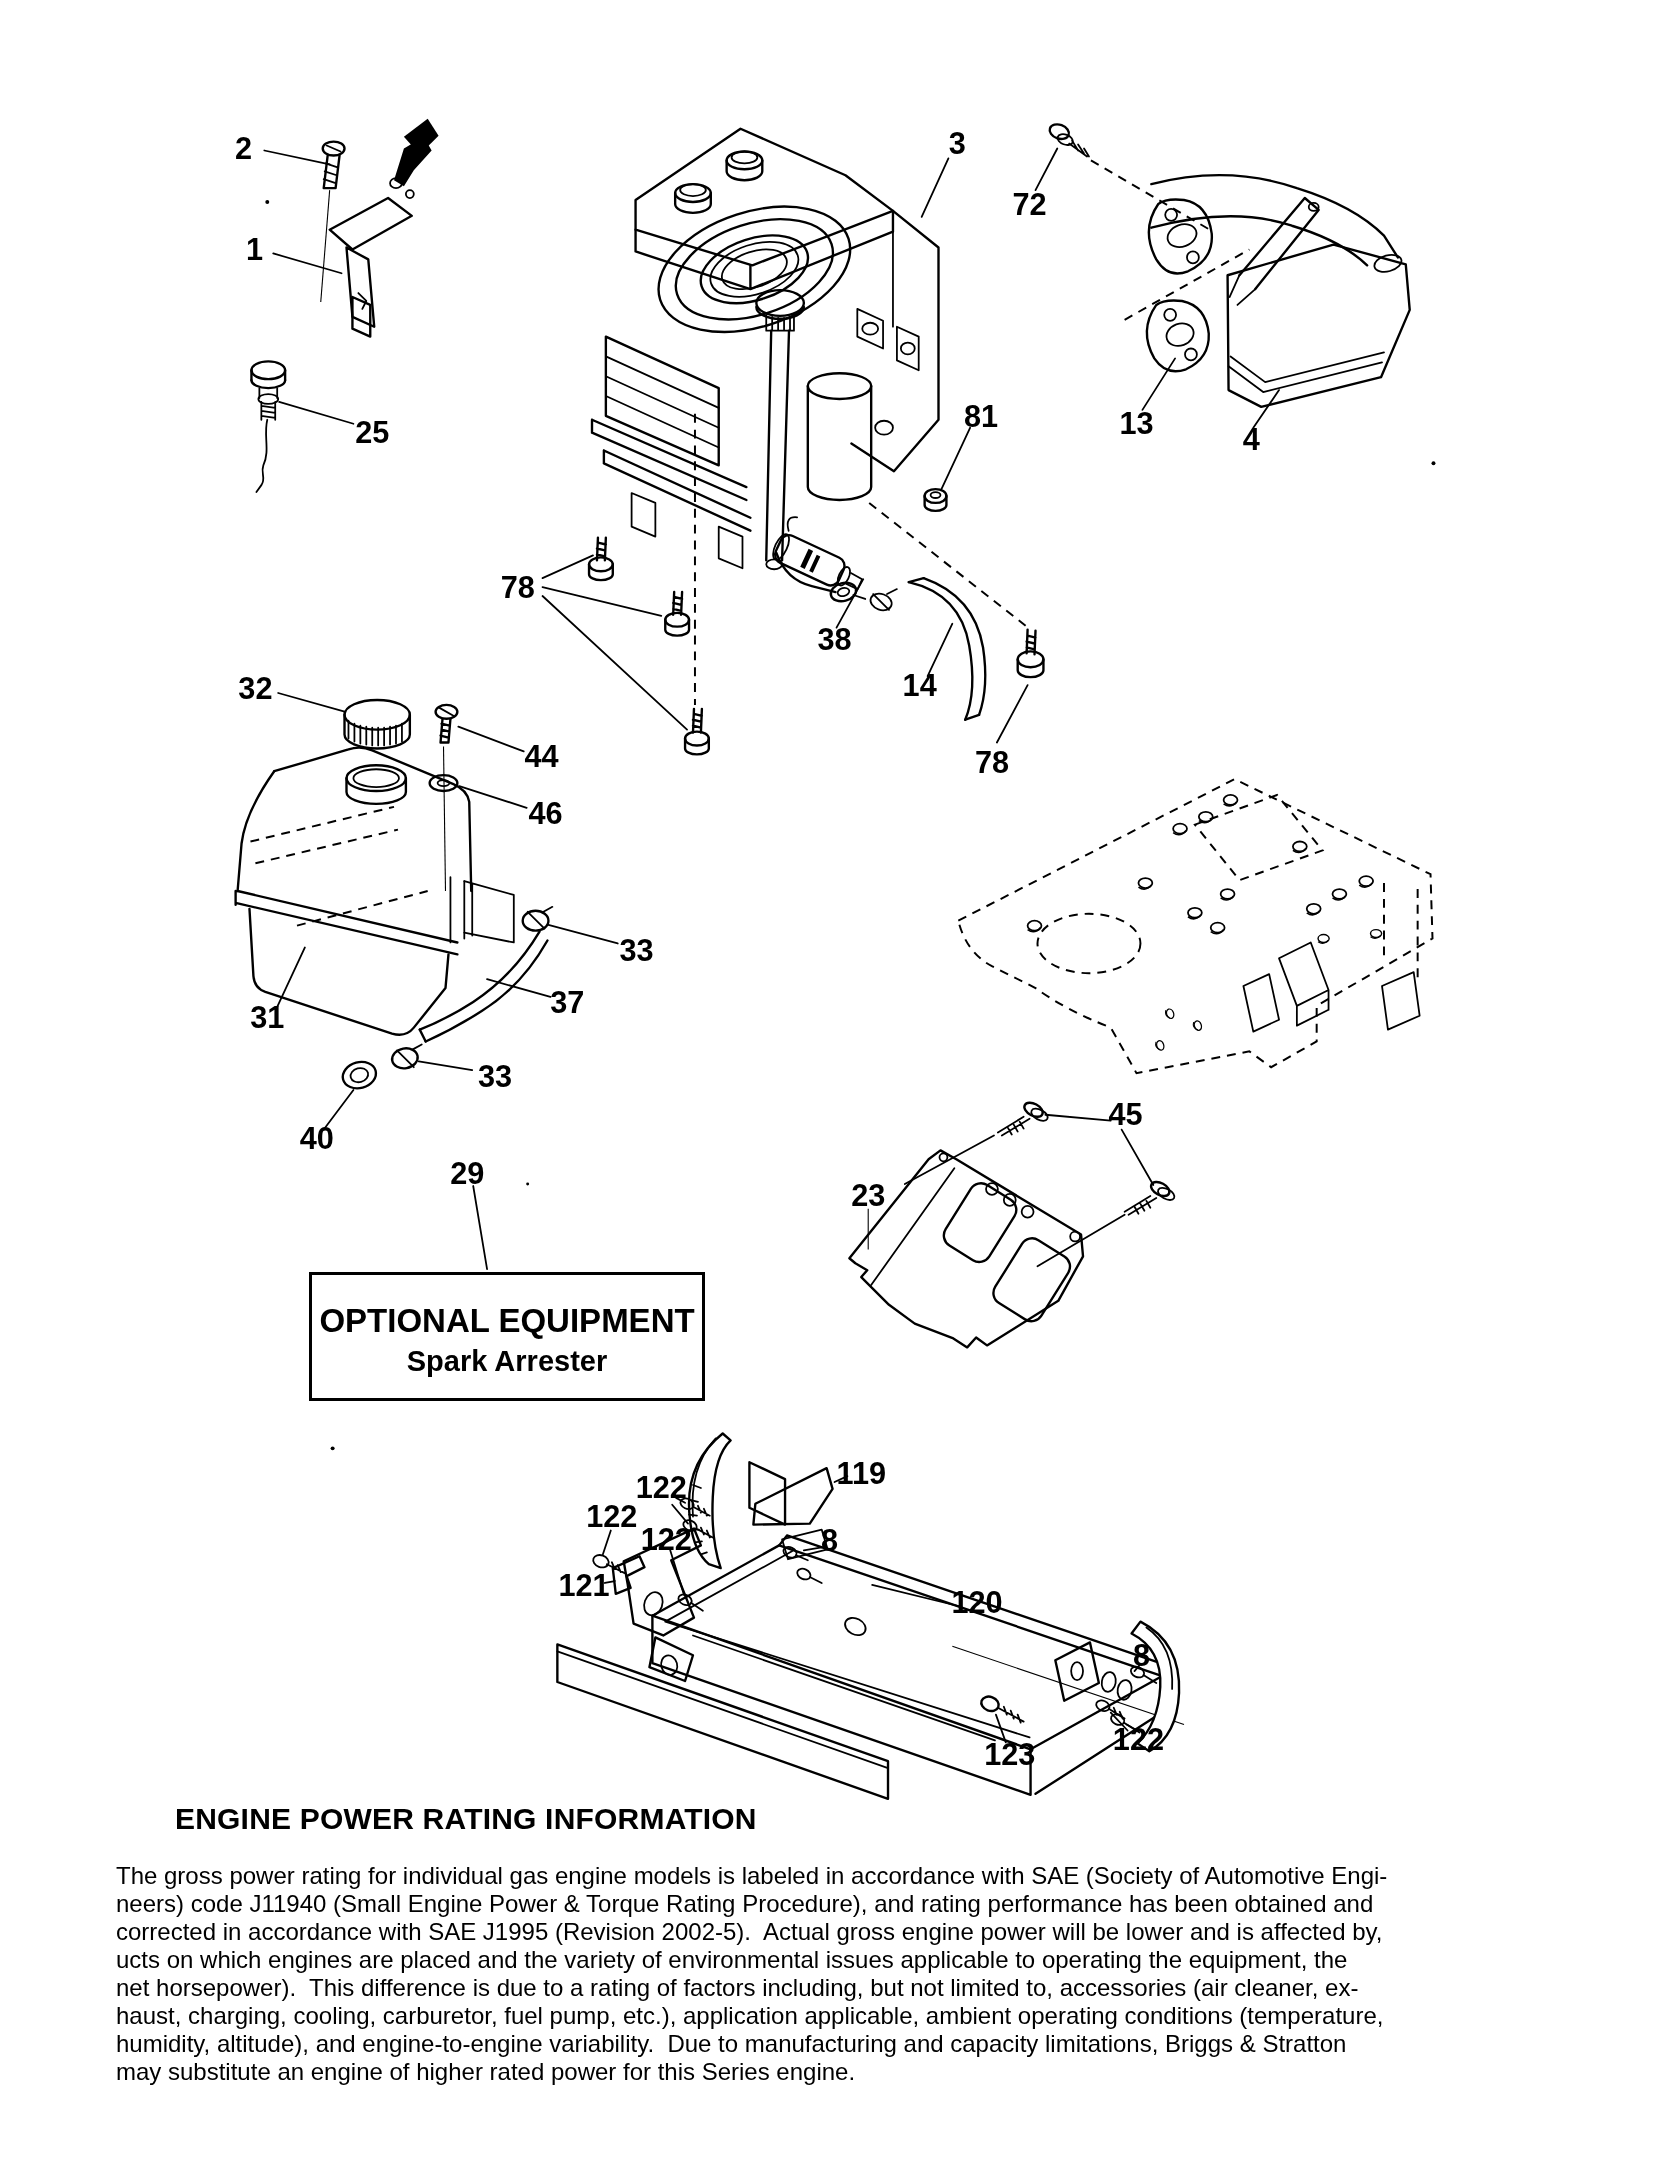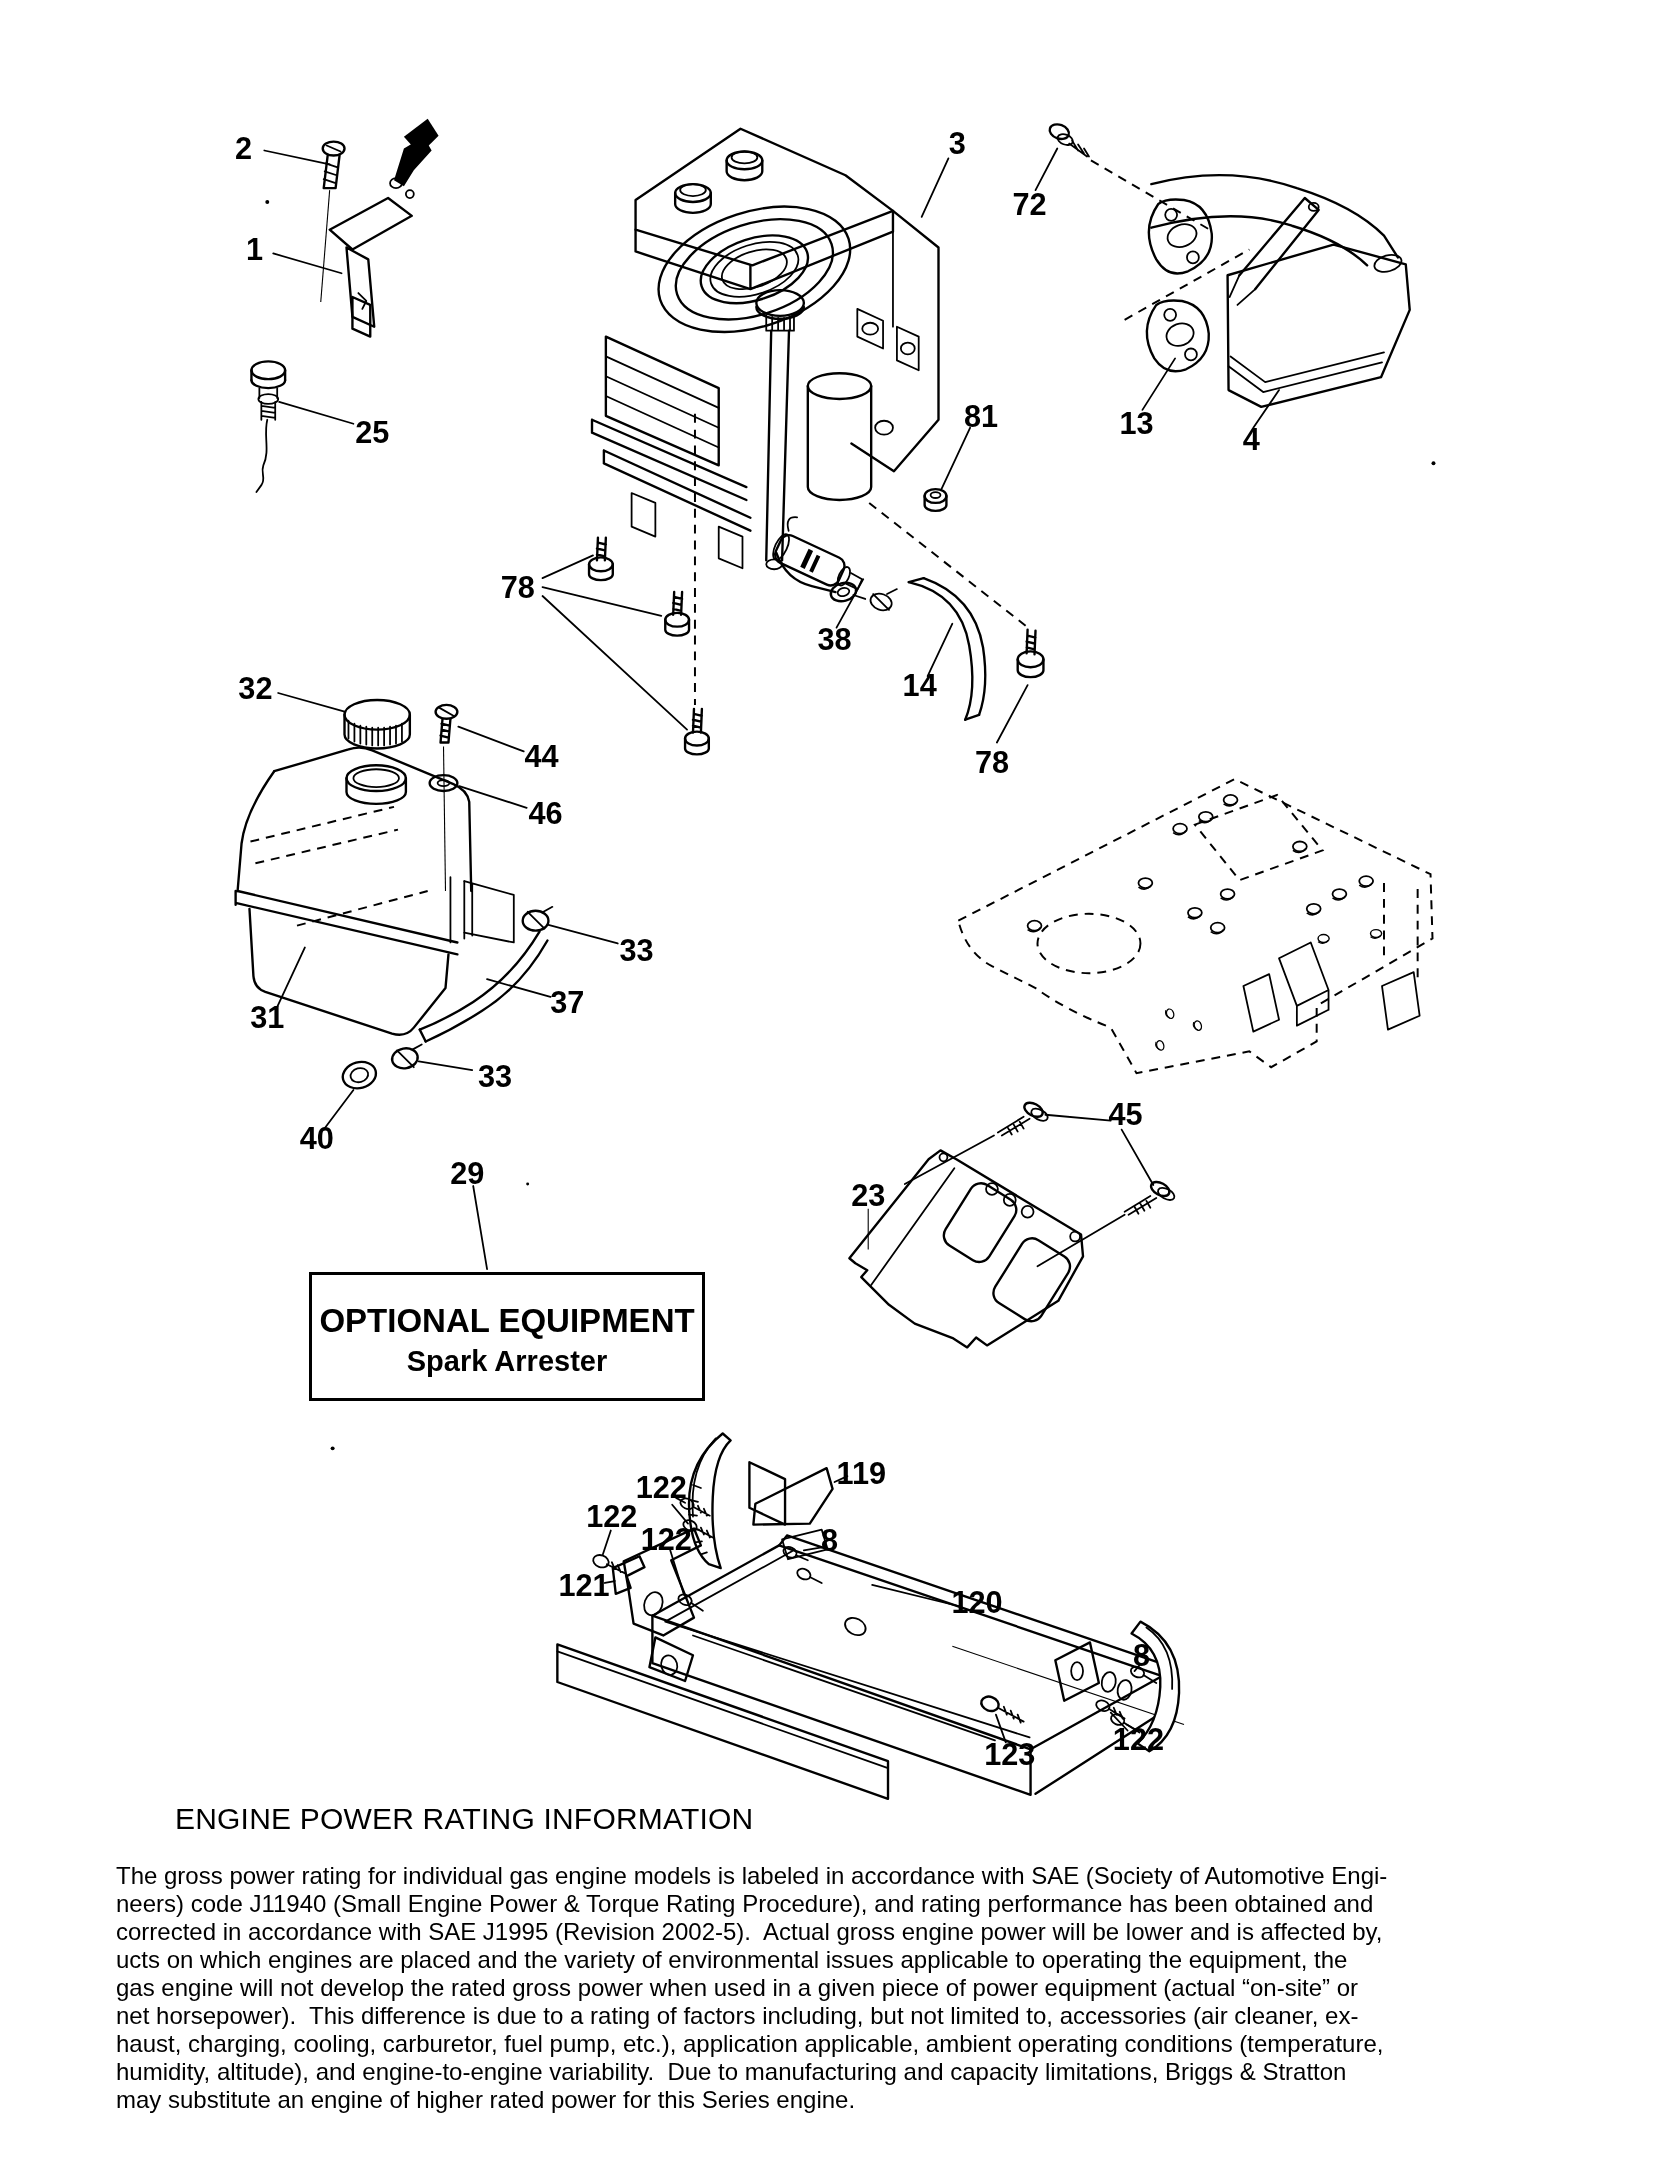--- a/index.html
+++ b/index.html
@@ -12,21 +12,21 @@
   .hair{fill:none;stroke:#000;stroke-width:1.1;}
   .dash{fill:none;stroke:#000;stroke-width:2;stroke-dasharray:9 7;stroke-linecap:butt;}
   .wht{fill:#fff;stroke:#000;stroke-width:2.4;stroke-linejoin:round;}
   .blk{fill:#000;stroke:none;}
   .plbl{font-family:"Liberation Sans",sans-serif;font-weight:bold;font-size:31px;fill:#000;
         text-anchor:middle;dominant-baseline:central;}
   .oe-box{position:absolute;left:309px;top:1272px;width:390px;height:123px;border:3px solid #000;
           text-align:center;background:#fff;}
   .oe-title{margin-top:27px;font-size:33px;font-weight:bold;}
   .oe-sub{margin-top:5px;font-size:29px;font-weight:bold;}
-  .sec-head{position:absolute;left:175px;top:1802px;font-size:30px;font-weight:normal;letter-spacing:0.2px;}
+  .sec-head{position:absolute;left:175px;top:1802px;font-size:30px;font-weight:bold;letter-spacing:0.2px;}
   .para{position:absolute;left:116px;top:1862px;font-size:24px;line-height:28px;}
   .para div{white-space:pre;}
 </style>
 </head>
 <body>
 
 <div class="page">
 
 <svg width="1679" height="2178" viewBox="0 0 1696 2200">
   <defs>
@@ -393,20 +393,19 @@
     <div class="oe-title">OPTIONAL EQUIPMENT</div>
     <div class="oe-sub">Spark Arrester</div>
   </div>
 
   <div class="sec-head">ENGINE POWER RATING INFORMATION</div>
   <div class="para">
     <div>The gross power rating for individual gas engine models is labeled in accordance with SAE (Society of Automotive Engi-</div>
     <div>neers) code J11940 (Small Engine Power &amp; Torque Rating Procedure), and rating performance has been obtained and</div>
     <div>corrected in accordance with SAE J1995 (Revision 2002-5).  Actual gross engine power will be lower and is affected by,</div>
     <div>ucts on which engines are placed and the variety of environmental issues applicable to operating the equipment, the</div>
-    <div>gas engine will not develop the rated gross power when used in a given piece of power equipment (actual “on-site” or</div>
     <div>net horsepower).  This difference is due to a rating of factors including, but not limited to, accessories (air cleaner, ex-</div>
     <div>haust, charging, cooling, carburetor, fuel pump, etc.), application applicable, ambient operating conditions (temperature,</div>
     <div>humidity, altitude), and engine-to-engine variability.  Due to manufacturing and capacity limitations, Briggs &amp; Stratton</div>
     <div>may substitute an engine of higher rated power for this Series engine.</div>
   </div>
 </div>
 
 
 </body></html>

